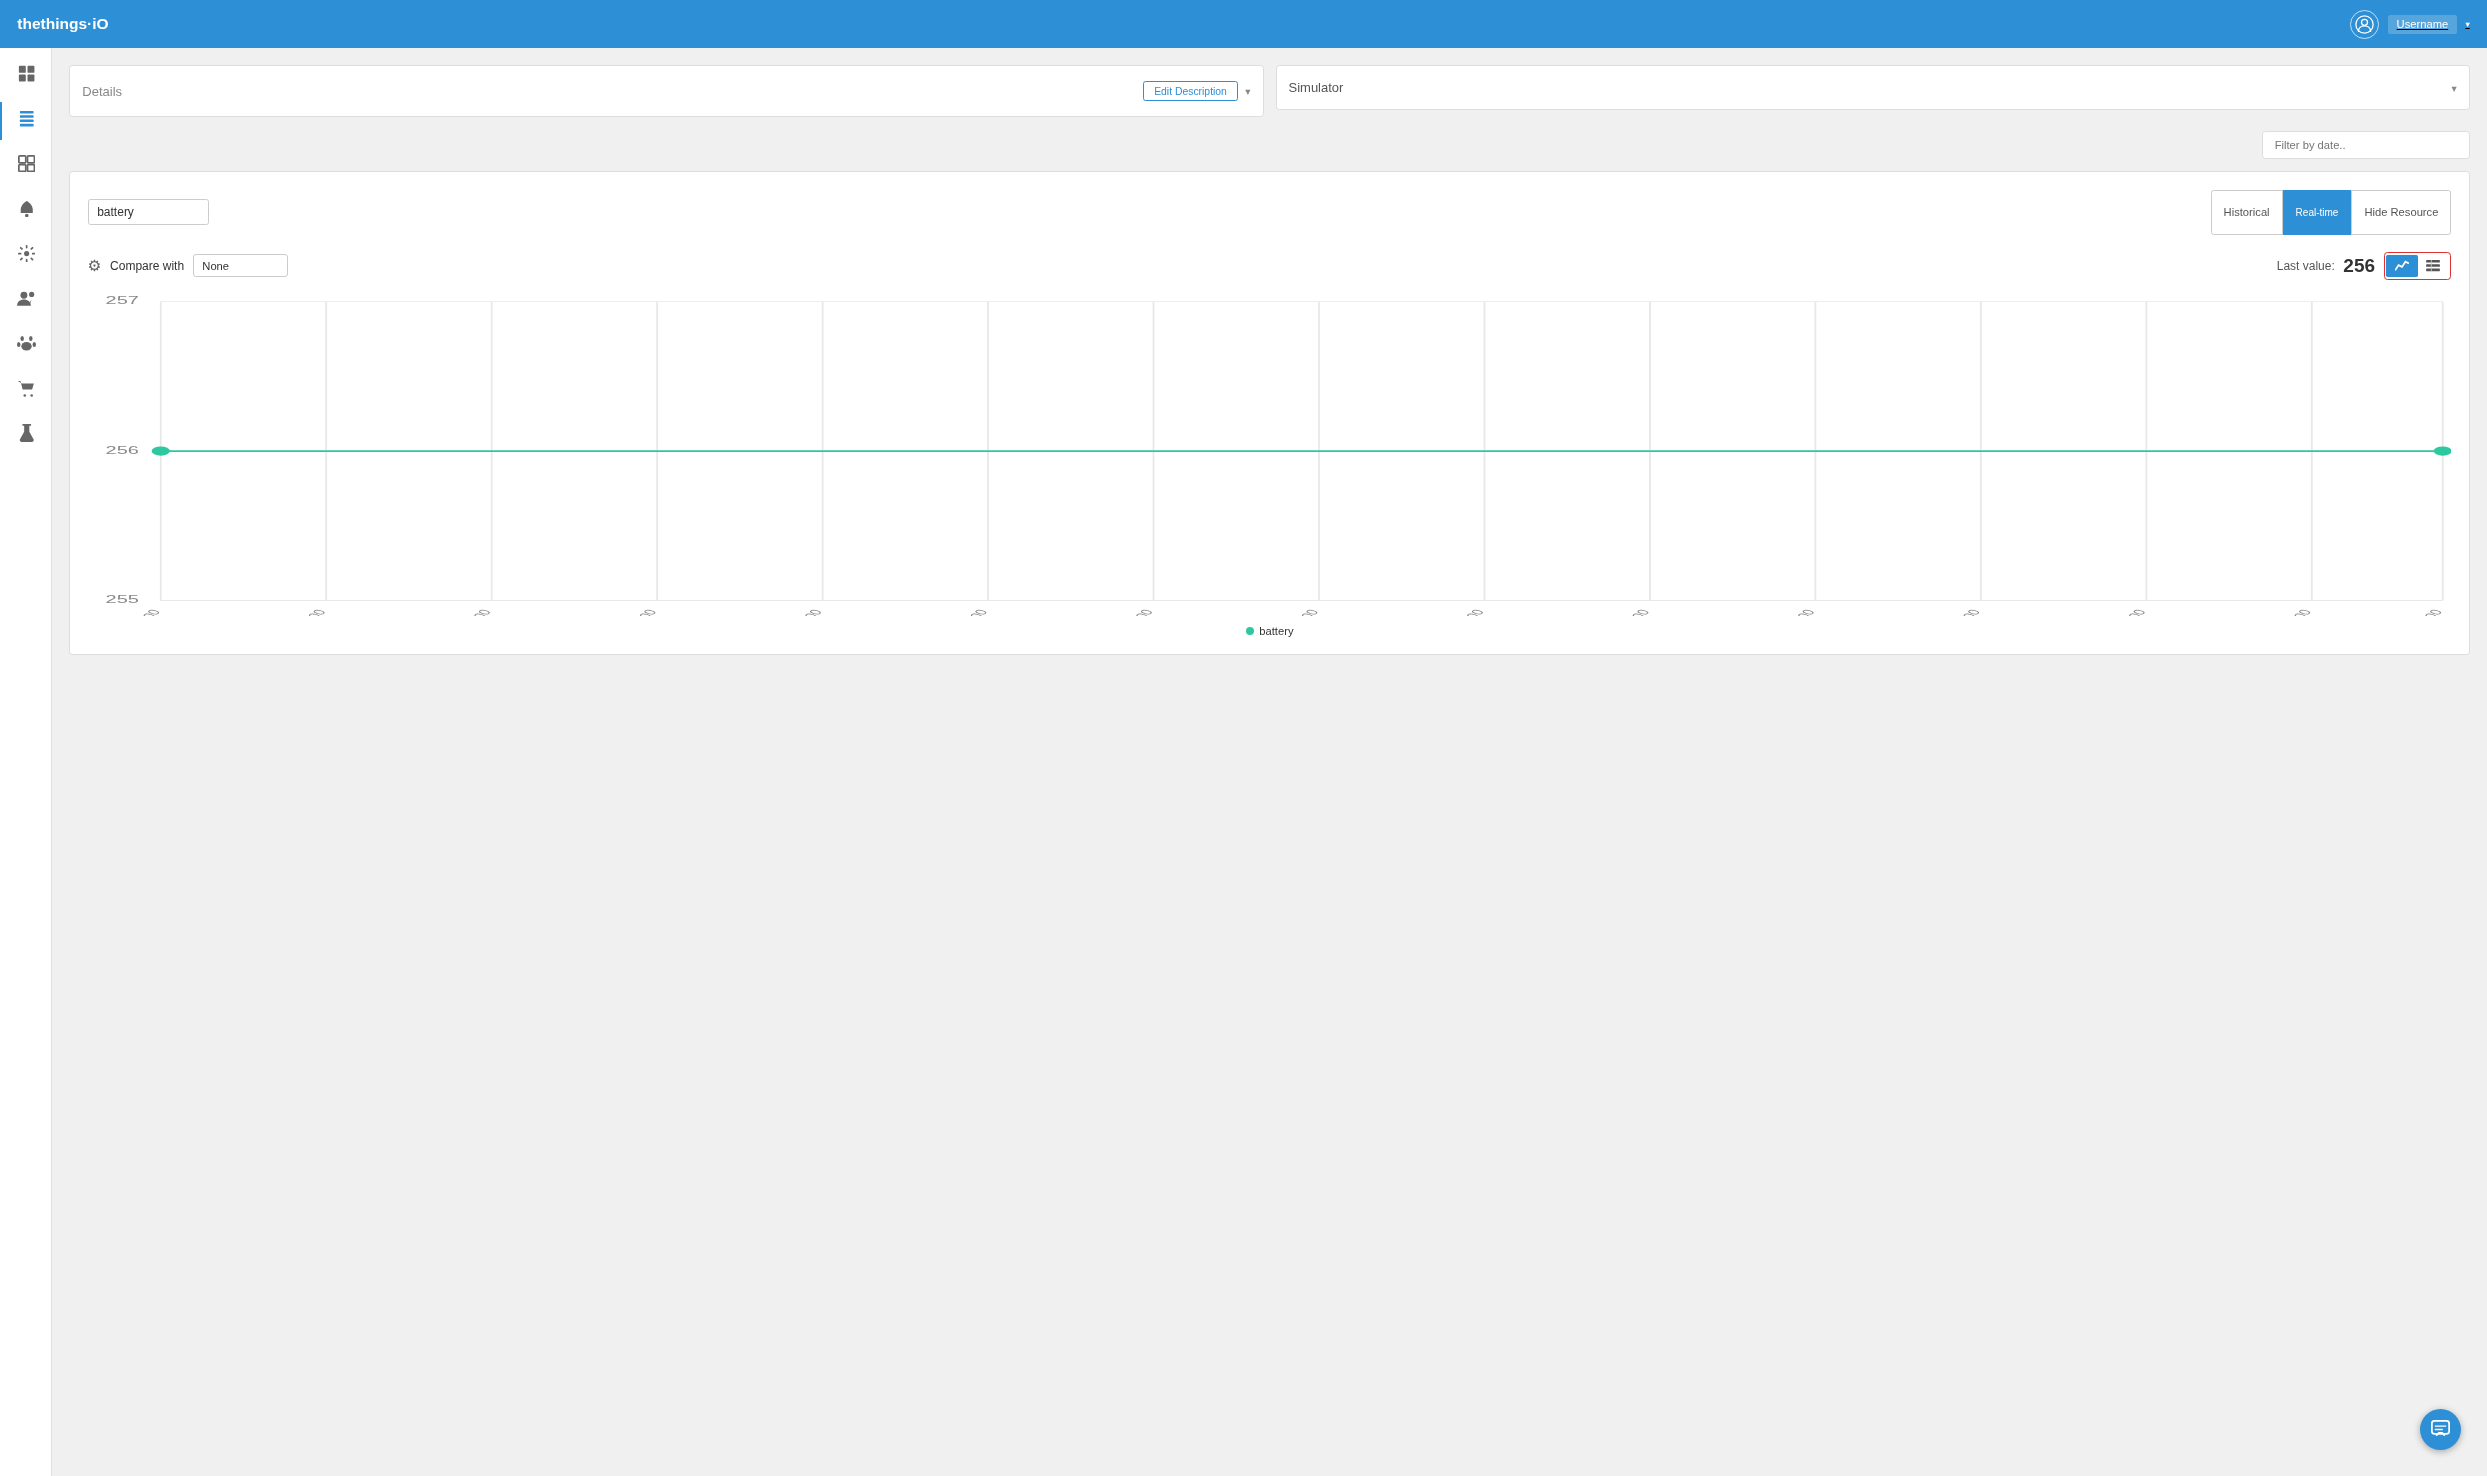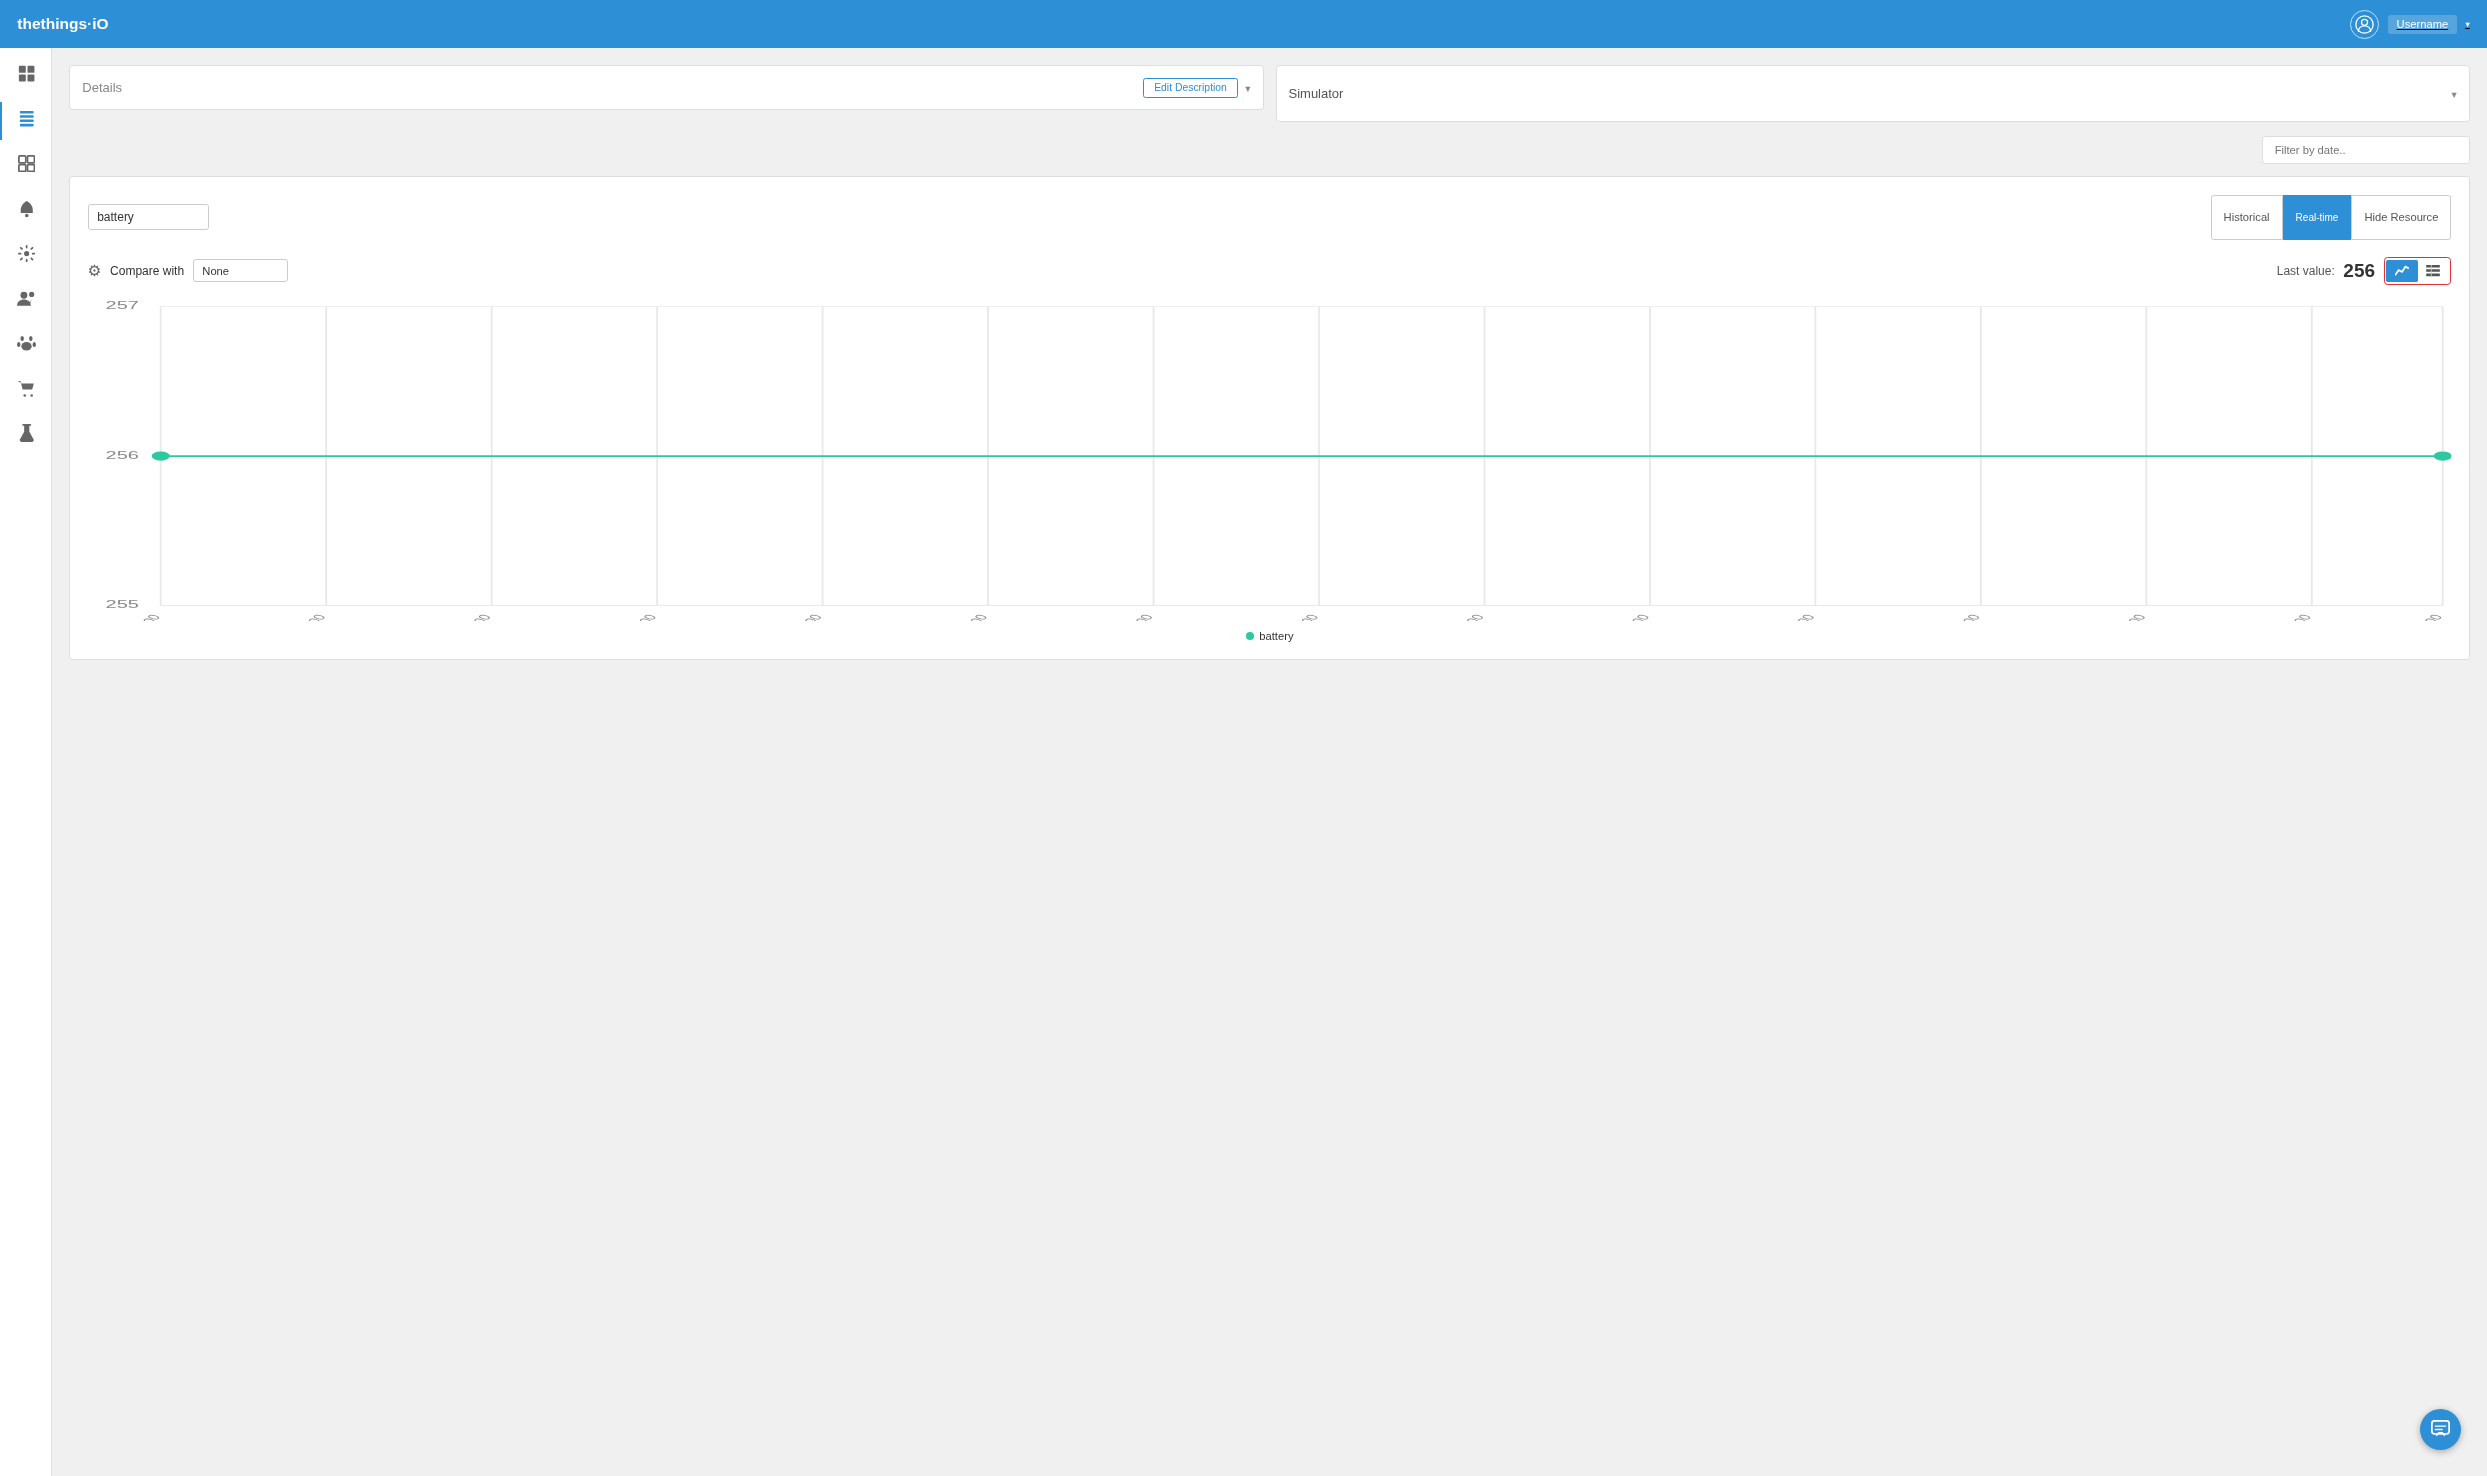--- a/index.html
+++ b/index.html
@@ -96,21 +96,21 @@
       display: flex;
       gap: 12px;
       margin-bottom: 14px;
     }
     .panel-details {
       flex: 1;
       background: white;
       border: 0.9px solid #ddd;
       border-radius: 3.5px;
       padding: 0 12px;
-      height: 45px;
+      height: 52px;
       display: flex;
       align-items: center;
       justify-content: space-between;
     }
     .panel-details-title {
       color: #888;
       font-size: 13px;
     }
     .panel-details-right {
       display: flex;
@@ -127,21 +127,21 @@
       cursor: pointer;
     }
     .panel-chevron { color: #888; font-size: 10.4px; }
 
     .panel-simulator {
       flex: 1;
       background: white;
       border: 0.9px solid #ddd;
       border-radius: 3.5px;
       padding: 0 12px;
-      height: 57px;
+      height: 45px;
       display: flex;
       align-items: center;
       justify-content: space-between;
     }
     .panel-simulator-title {
       color: #555;
       font-size: 13px;
     }
 
     

